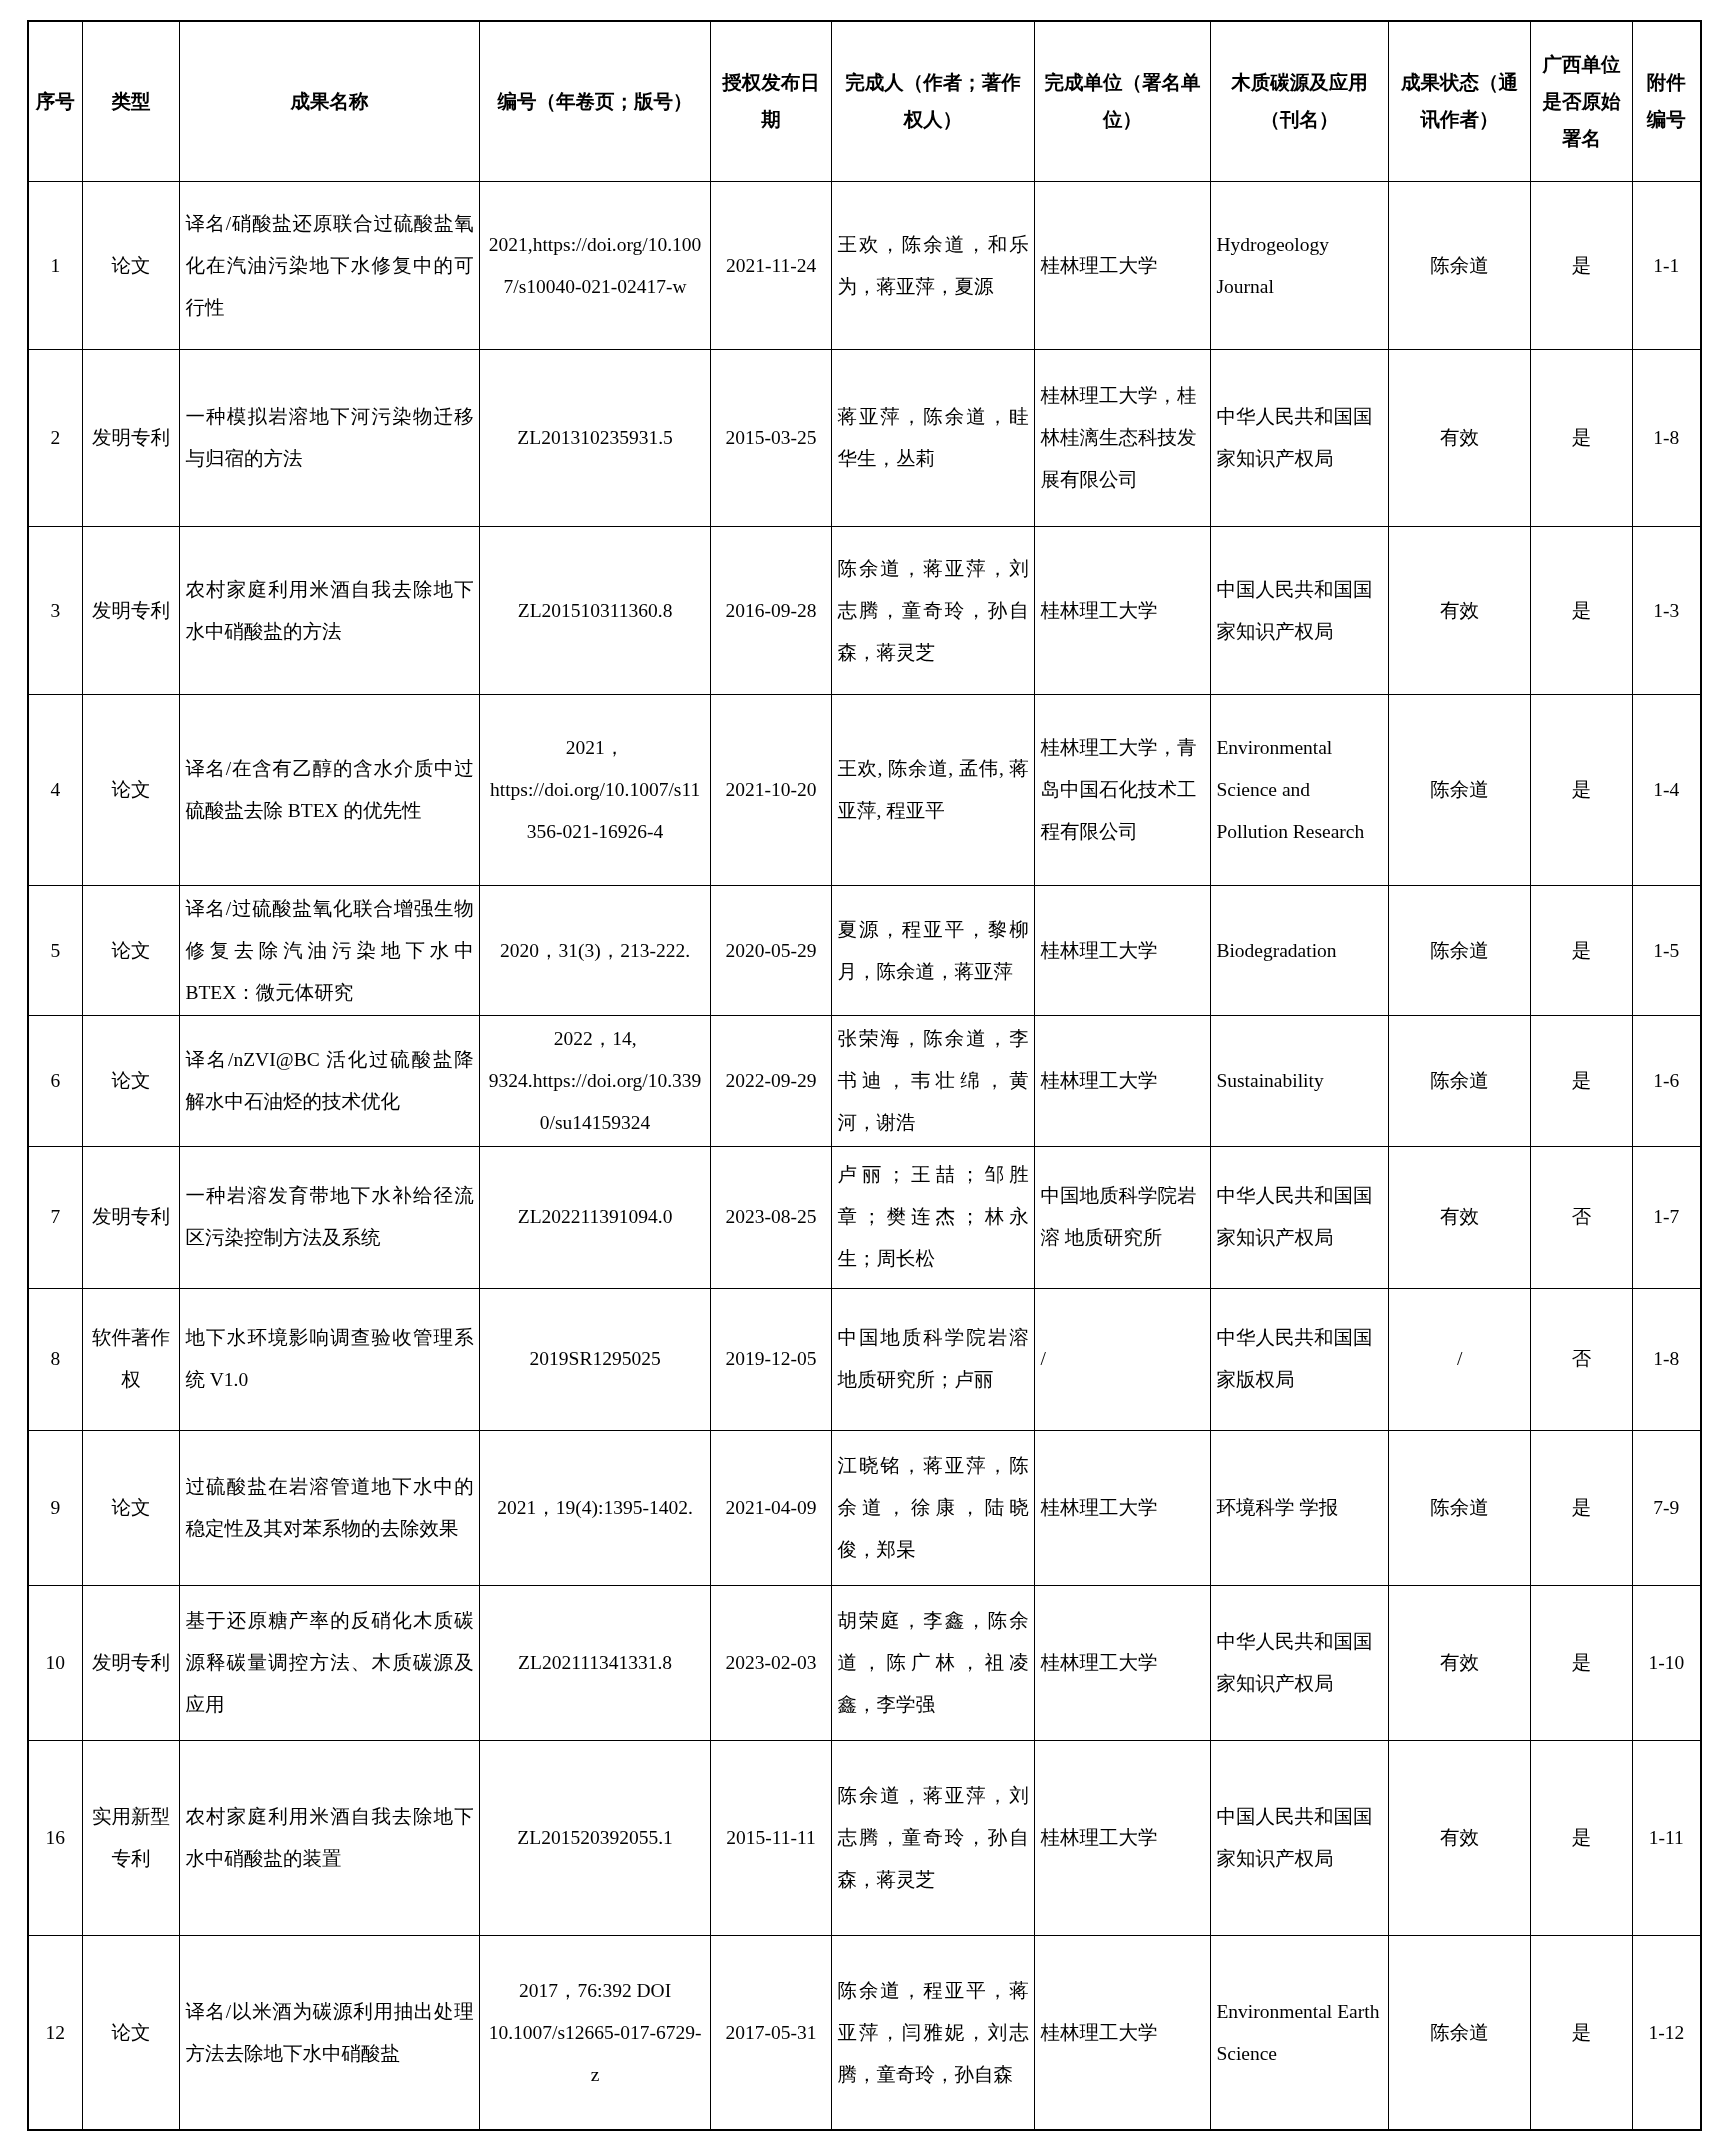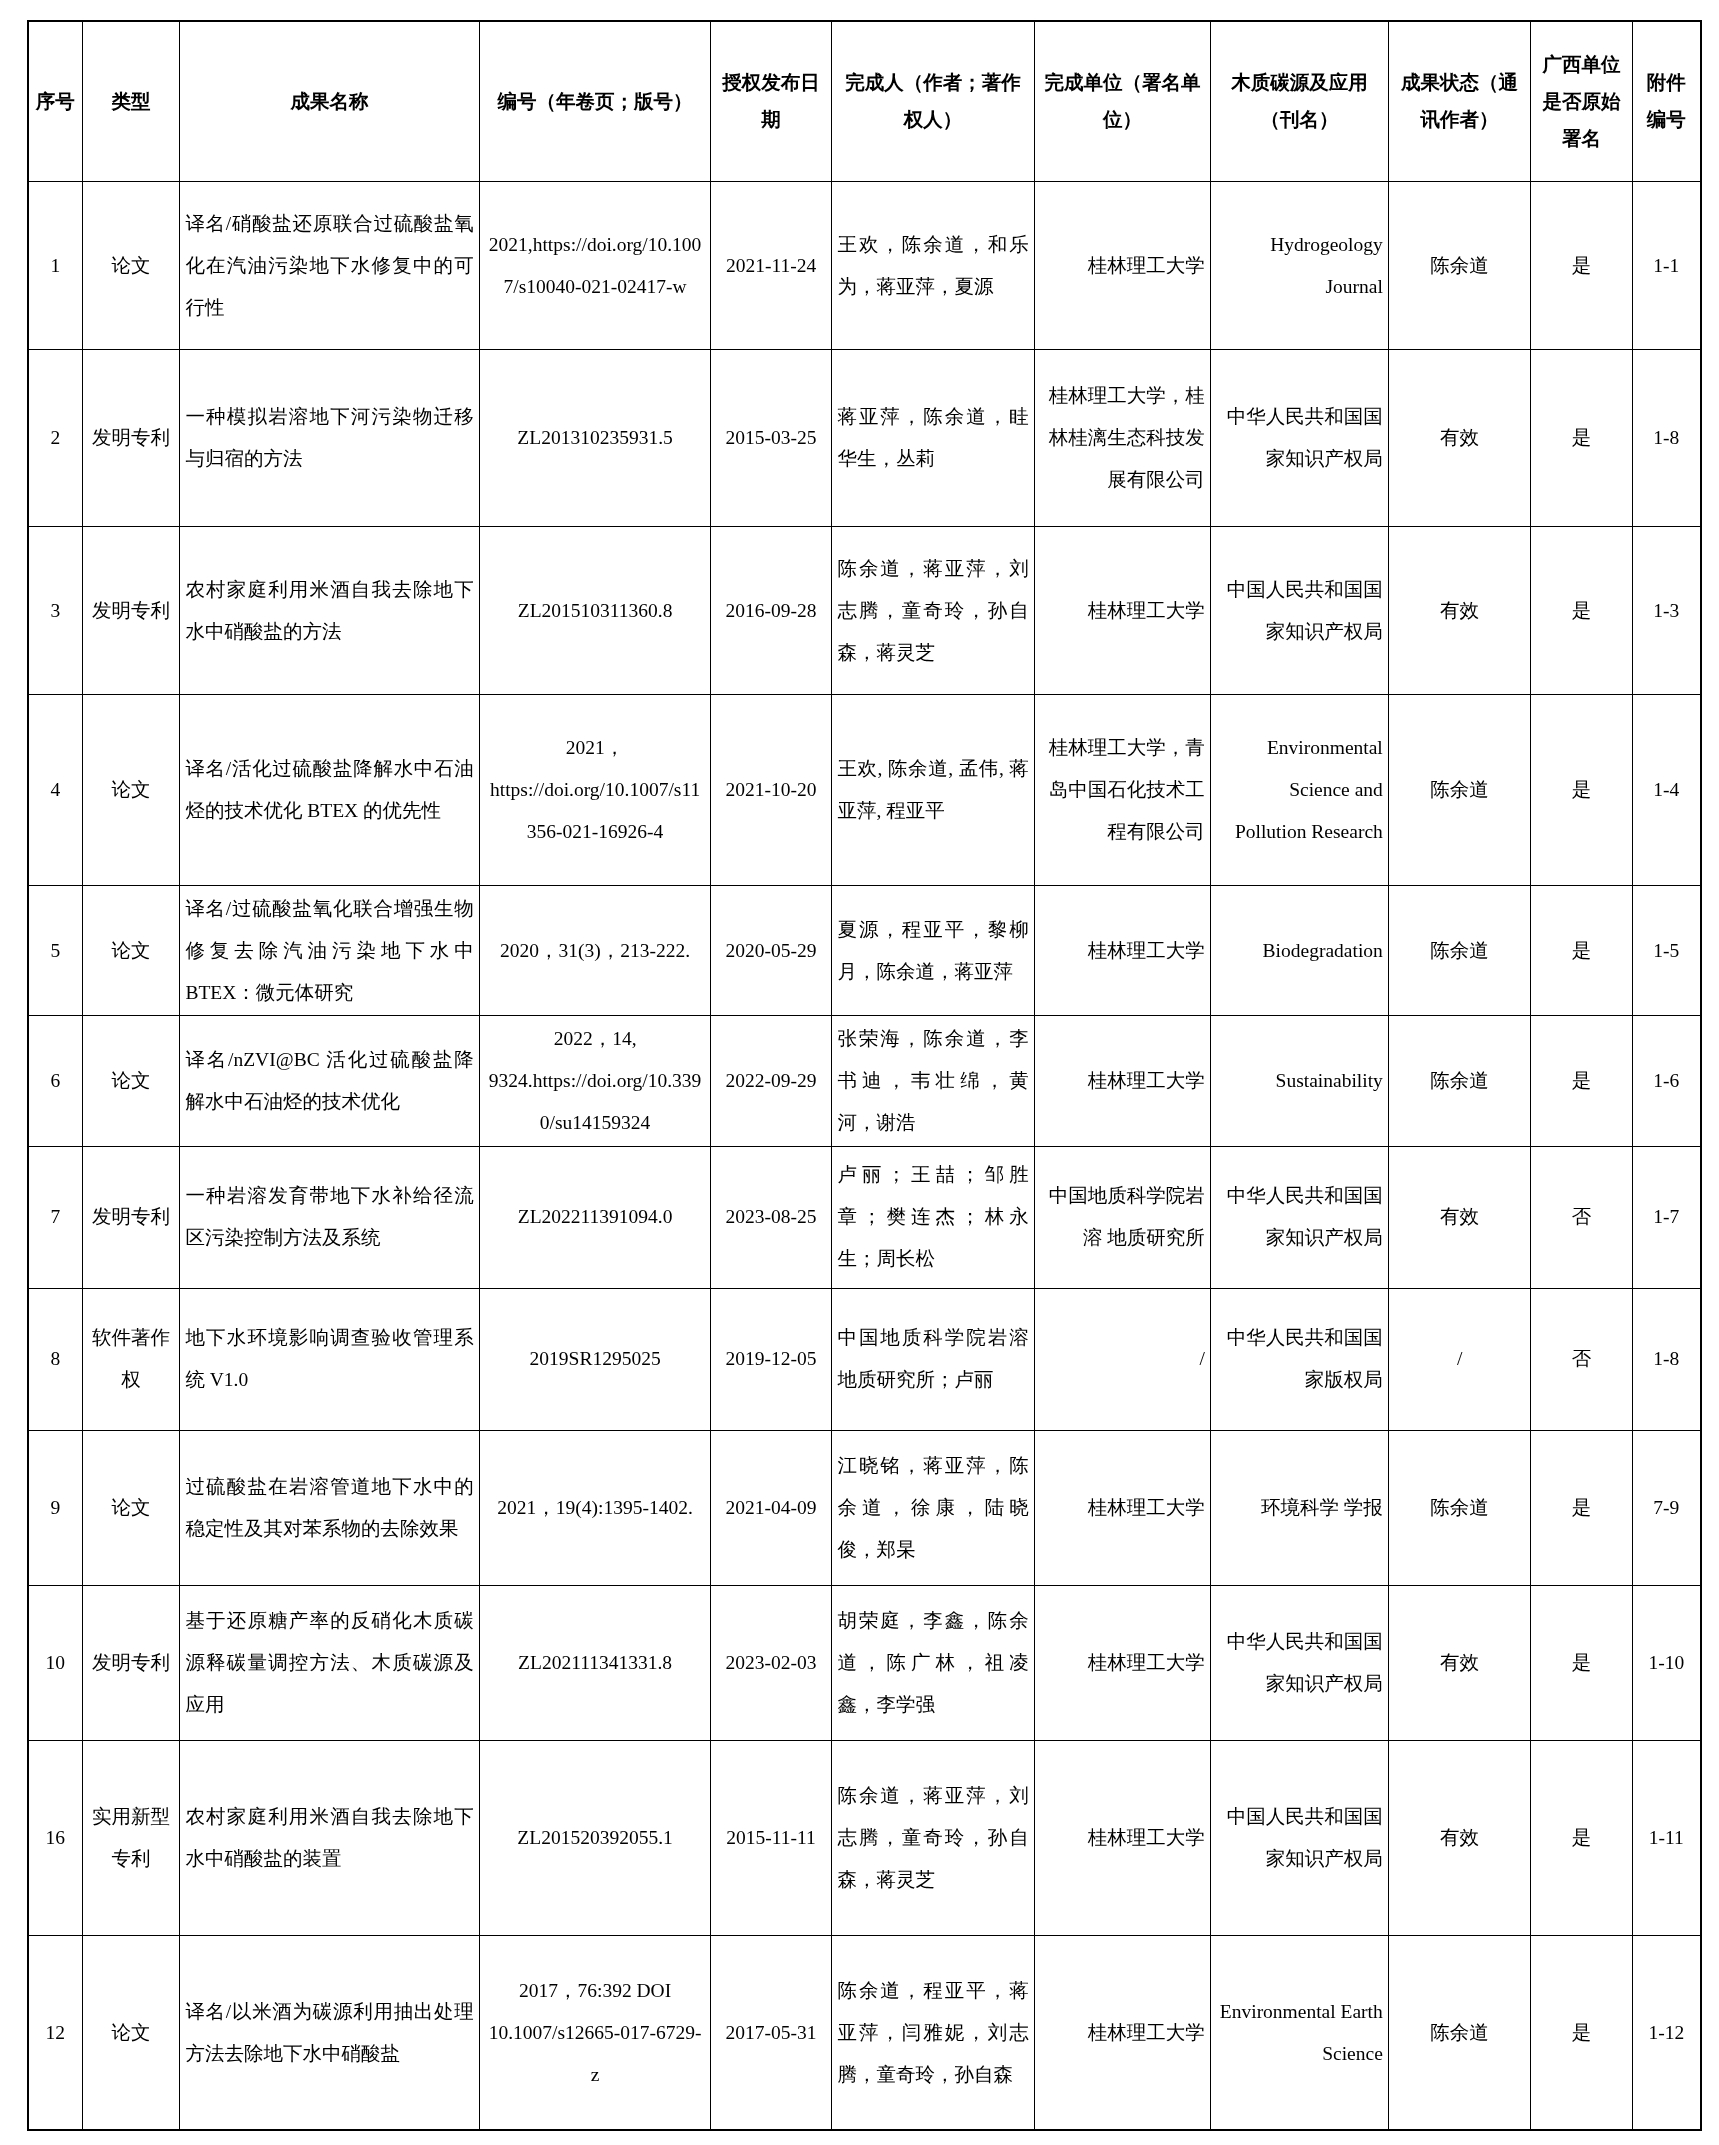--- a/index.html
+++ b/index.html
@@ -46,21 +46,21 @@
     line-height: 1.9;
   }
   
   td.col-0, td.col-1, td.col-3, td.col-4, td.col-8, td.col-9, td.col-10 {
     text-align: center;
   }
   td.col-2, td.col-5 {
     text-align: justify;
   }
   td.col-6, td.col-7 {
-    text-align: right;
+    text-align: left;
   }
   td.col-3 {
     word-break: break-all;
   }
 </style>
 </head>
 <body>
 
 <div class="page">
   <table class="results-table">
@@ -128,21 +128,21 @@
           <td class="col-5">陈余道，蒋亚萍，刘志腾，童奇玲，孙自森，蒋灵芝</td>
           <td class="col-6">桂林理工大学</td>
           <td class="col-7">中国人民共和国国家知识产权局</td>
           <td class="col-8">有效</td>
           <td class="col-9">是</td>
           <td class="col-10">1-3</td>
         </tr>
         <tr style="height: 191px;">
           <td class="col-0">4</td>
           <td class="col-1">论文</td>
-          <td class="col-2">译名/活化过硫酸盐降解水中石油烃的技术优化 BTEX 的优先性</td>
+          <td class="col-2">译名/在含有乙醇的含水介质中过硫酸盐去除 BTEX 的优先性</td>
           <td class="col-3">2021，https://doi.org/10.1007/s11356-021-16926-4</td>
           <td class="col-4">2021-10-20</td>
           <td class="col-5">王欢, 陈余道, 孟伟, 蒋亚萍, 程亚平</td>
           <td class="col-6">桂林理工大学，青岛中国石化技术工程有限公司</td>
           <td class="col-7">Environmental Science and Pollution Research</td>
           <td class="col-8">陈余道</td>
           <td class="col-9">是</td>
           <td class="col-10">1-4</td>
         </tr>
         <tr style="height: 124px;">

